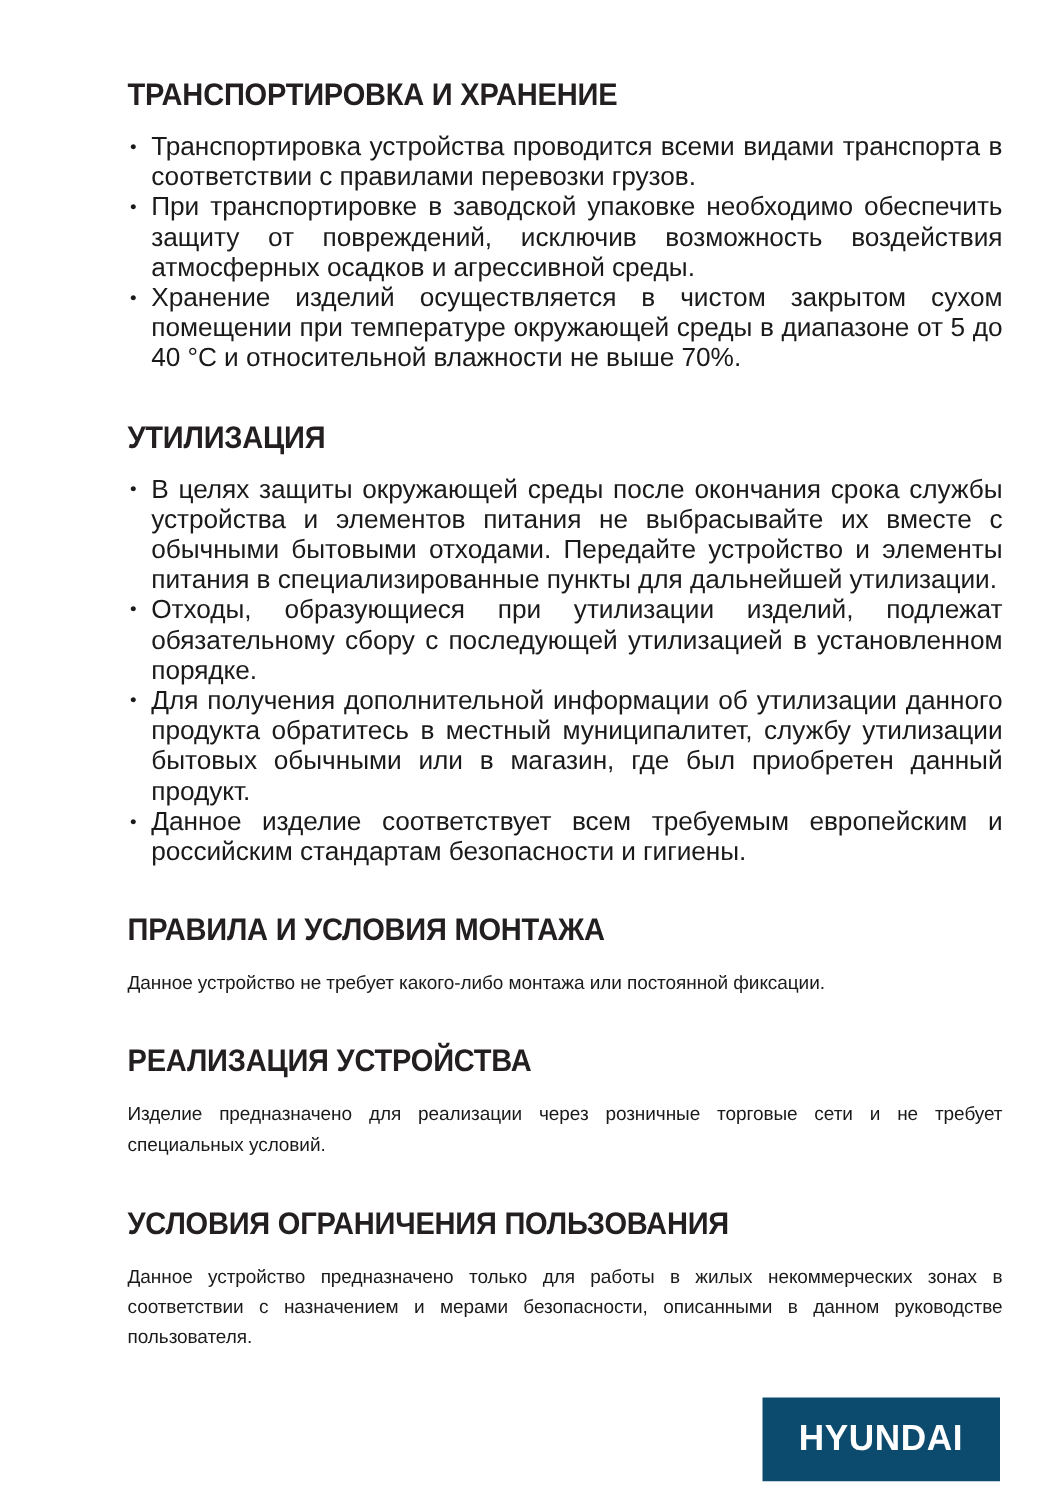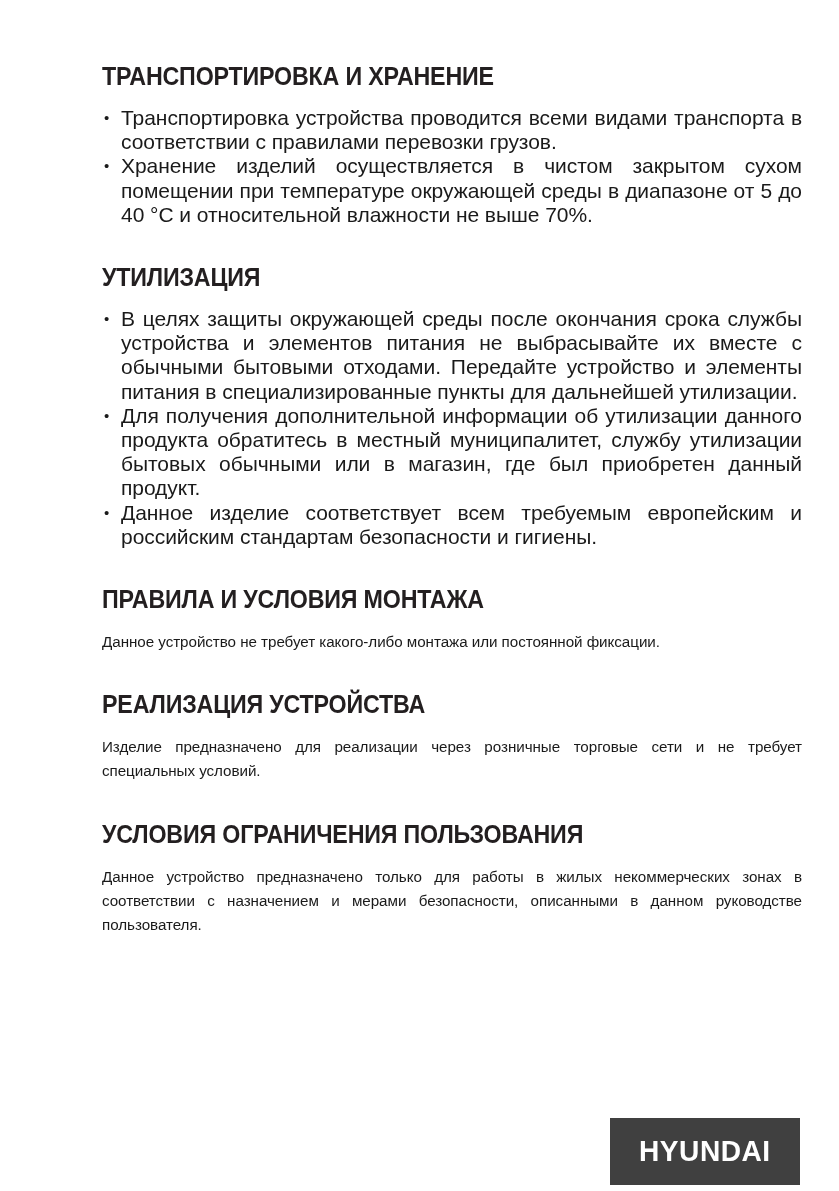--- a/index.html
+++ b/index.html
@@ -104,21 +104,21 @@
     text-align: left;
   }
 
   
   .brand-logo {
     position: absolute;
     left: 578px;
     top: 1118px;
     width: 190px;
     height: 67px;
-    background: #404040;
+    background: #0c4a6e;
     display: flex;
     align-items: center;
     justify-content: center;
   }
 
   .brand-logo .wordmark {
     color: #ffffff;
     font-family: "Liberation Sans", "DejaVu Sans", sans-serif;
     font-weight: bold;
     font-size: 29px;
@@ -135,30 +135,36 @@
 
   <div class="content">
 
     <section class="section">
       <h2 class="section-heading">ТРАНСПОРТИРОВКА И ХРАНЕНИЕ</h2>
       <ul class="bullets">
         <li>
             <span class="txt">Транспортировка устройства проводится всеми видами транспорта в соответствии с правилами перевозки грузов.</span>
           </li>
         <li>
+            <span class="txt">При транспортировке в заводской упаковке необходимо обеспечить защиту от повреждений, исключив возможность воздействия атмосферных осадков и агрессивной среды.</span>
+          </li>
+        <li>
             <span class="txt">Хранение изделий осуществляется в чистом закрытом сухом помещении при температуре окружающей среды в диапазоне от 5 до 40 °C и относительной влажности не выше 70%.</span>
           </li>
       </ul>
     </section>
 
     <section class="section">
       <h2 class="section-heading">УТИЛИЗАЦИЯ</h2>
       <ul class="bullets">
         <li>
             <span class="txt">В целях защиты окружающей среды после окончания срока службы устройства и элементов питания не выбрасывайте их вместе с обычными бытовыми отходами. Передайте устройство и элементы питания в специализированные пункты для дальнейшей утилизации.</span>
+          </li>
+        <li>
+            <span class="txt">Отходы, образующиеся при утилизации изделий, подлежат обязательному сбору с последующей утилизацией в установленном порядке.</span>
           </li>
         <li>
             <span class="txt">Для получения дополнительной информации об утилизации данного продукта обратитесь в местный муниципалитет, службу утилизации бытовых обычными или в магазин, где был приобретен данный продукт.</span>
           </li>
         <li>
             <span class="txt">Данное изделие соответствует всем требуемым европейским и российским стандартам безопасности и гигиены.</span>
           </li>
       </ul>
     </section>
 

